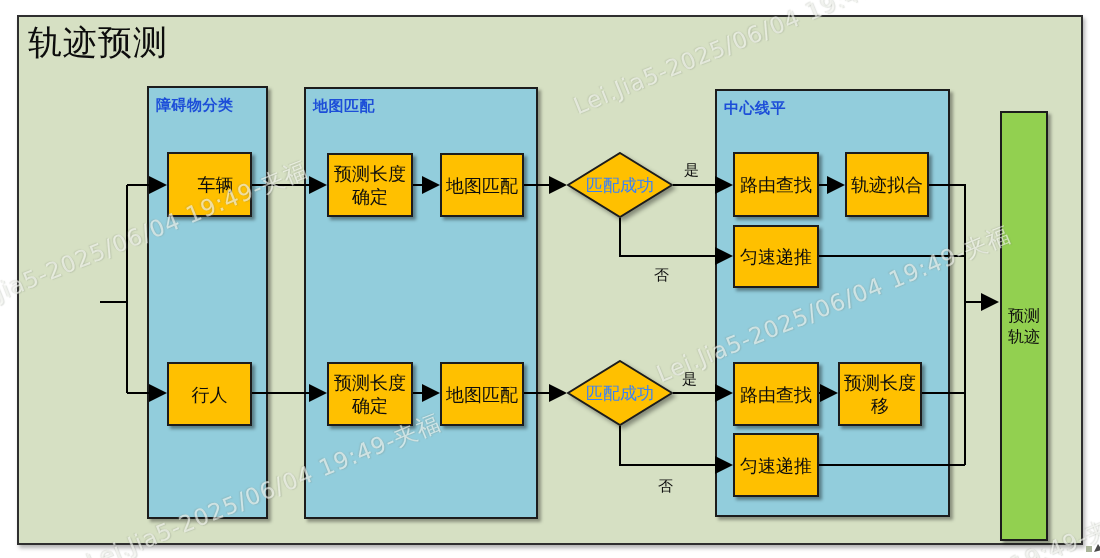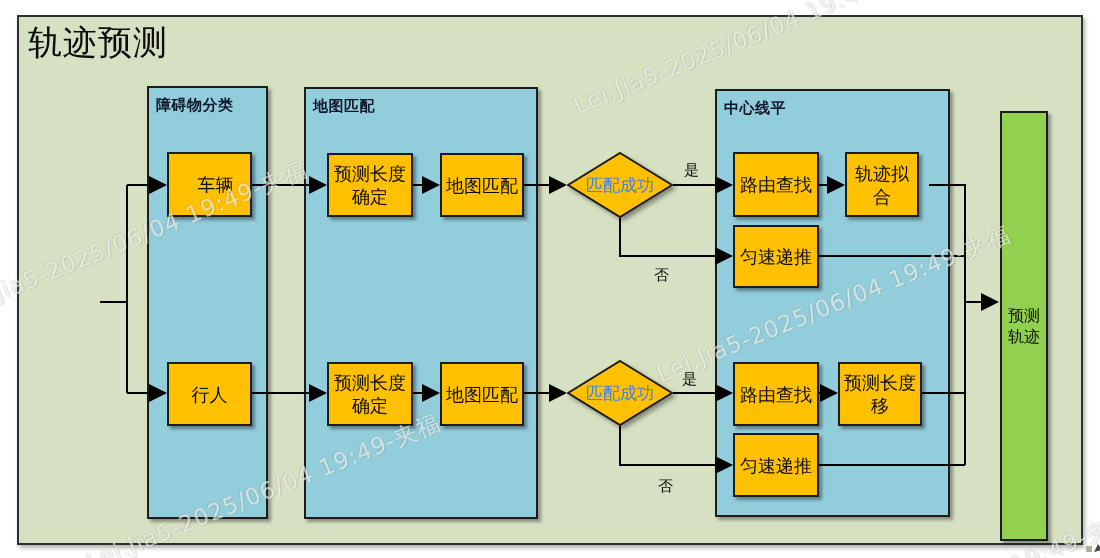--- a/index.html
+++ b/index.html
@@ -18,21 +18,21 @@
   .title {
     position:absolute; left:28px; top:22px; font-size:34px; line-height:40px;
     font-weight:500; letter-spacing:1px; color:#0d0d0d; z-index:2;
   }
   .group {
     position:absolute; background:#92cddc; border:2px solid #1c1c1c;
     box-shadow:3px 3px 3px rgba(0,0,0,0.35); z-index:1;
   }
   .group-label {
     position:absolute; left:7px; top:8px; font-size:15px; font-weight:bold;
-    letter-spacing:0.5px; color:#0f172a;
+    letter-spacing:0.5px; color:#1d4ed8;
   }
   .terminal {
     position:absolute; background:#92d050; border:2px solid #1c1c1c;
     box-shadow:3px 3px 3px rgba(0,0,0,0.35); z-index:2;
     display:flex; align-items:center; justify-content:center;
   }
   .terminal .t-label {
     font-size:16px; line-height:21px; text-align:center; white-space:pre-line;
     color:#0d0d0d;
   }
@@ -124,21 +124,21 @@
 
       <path d="M965,302 H997" marker-end="url(#arr)"></path>
     </g>
   </svg>
 
   <div class="node" style="left:167px; top:152px; width:85px; height:65px;padding-left:12px;">车辆</div>
   <div class="node" style="left:327px; top:153px; width:86px; height:64px;">预测长度
 确定</div>
   <div class="node" style="left:440px; top:153px; width:84px; height:64px;">地图匹配</div>
   <div class="node" style="left:733px; top:152px; width:86px; height:65px;">路由查找</div>
-  <div class="node" style="left:845px; top:152px; width:74px; height:65px;">轨迹拟合</div>
+  <div class="node" style="left:845px; top:152px; width:84px; height:65px;">轨迹拟合</div>
   <div class="node" style="left:733px; top:225px; width:86px; height:63px;">匀速递推</div>
 
   <div class="node" style="left:167px; top:362px; width:85px; height:64px;">行人</div>
   <div class="node" style="left:327px; top:362px; width:86px; height:64px;">预测长度
 确定</div>
   <div class="node" style="left:440px; top:362px; width:84px; height:64px;">地图匹配</div>
   <div class="node" style="left:733px; top:362px; width:86px; height:64px;">路由查找</div>
   <div class="node" style="left:838px; top:362px; width:84px; height:64px;">预测长度
 移</div>
   <div class="node" style="left:733px; top:433px; width:86px; height:64px;">匀速递推</div>

